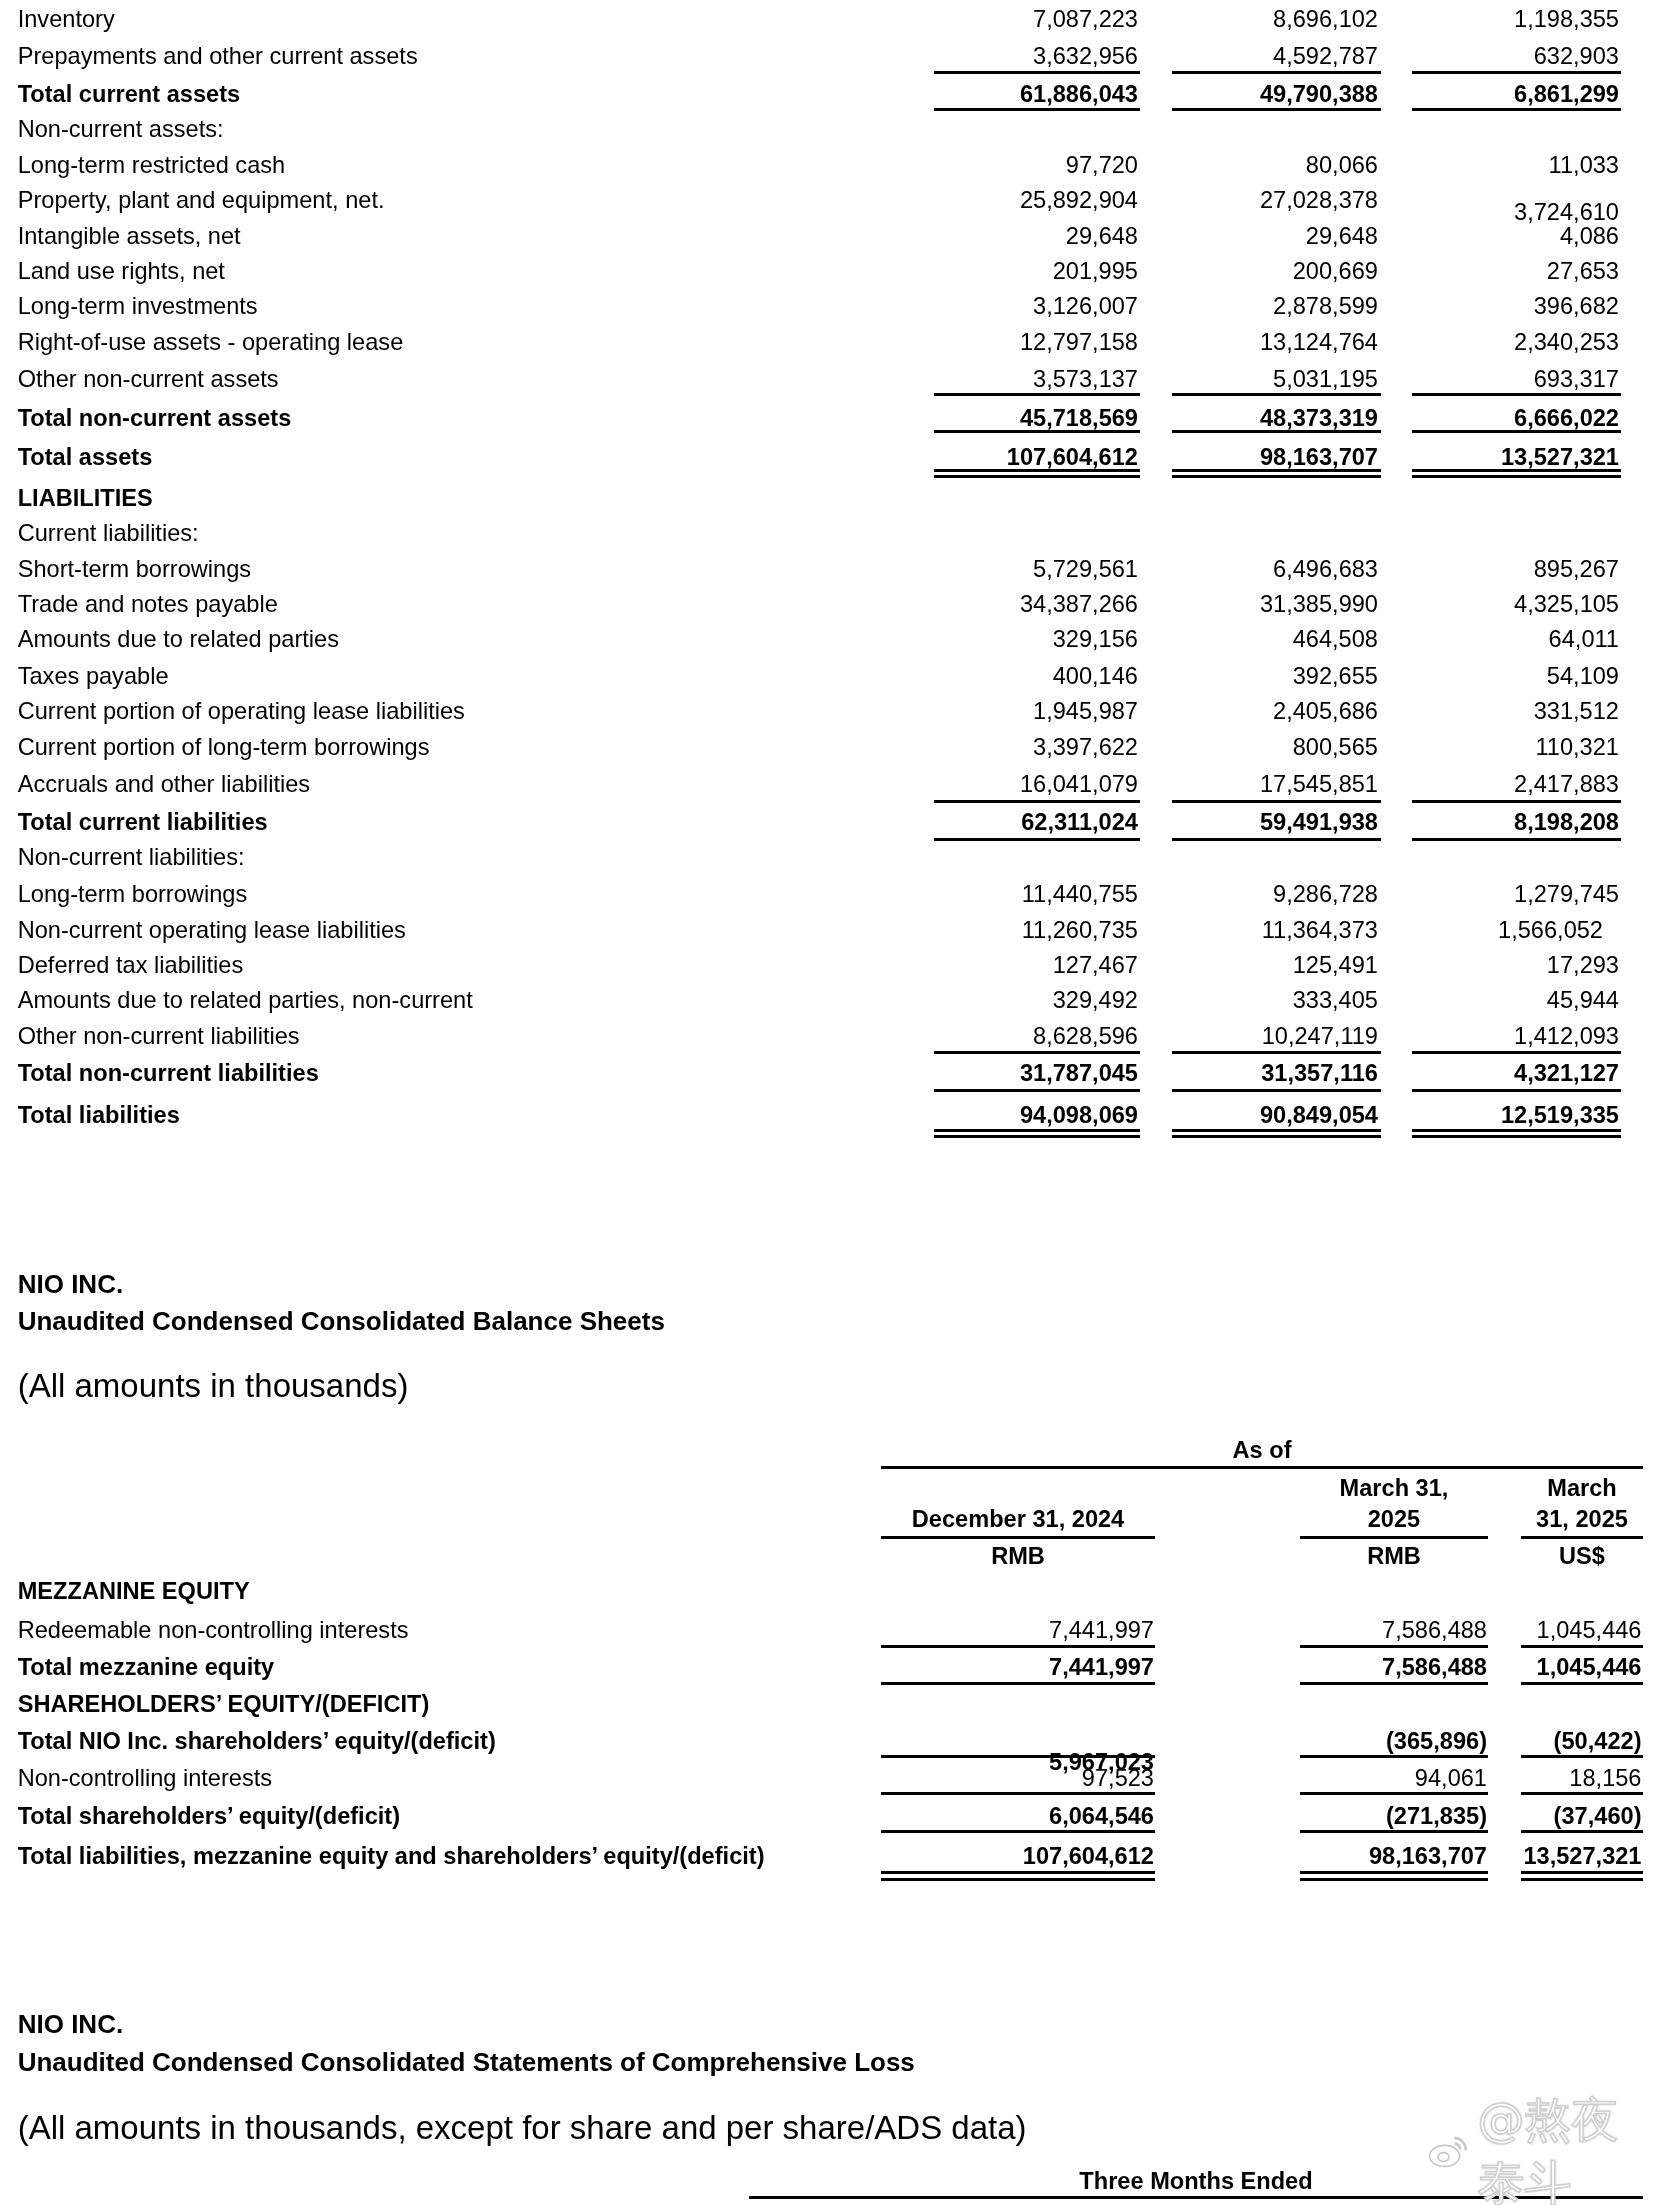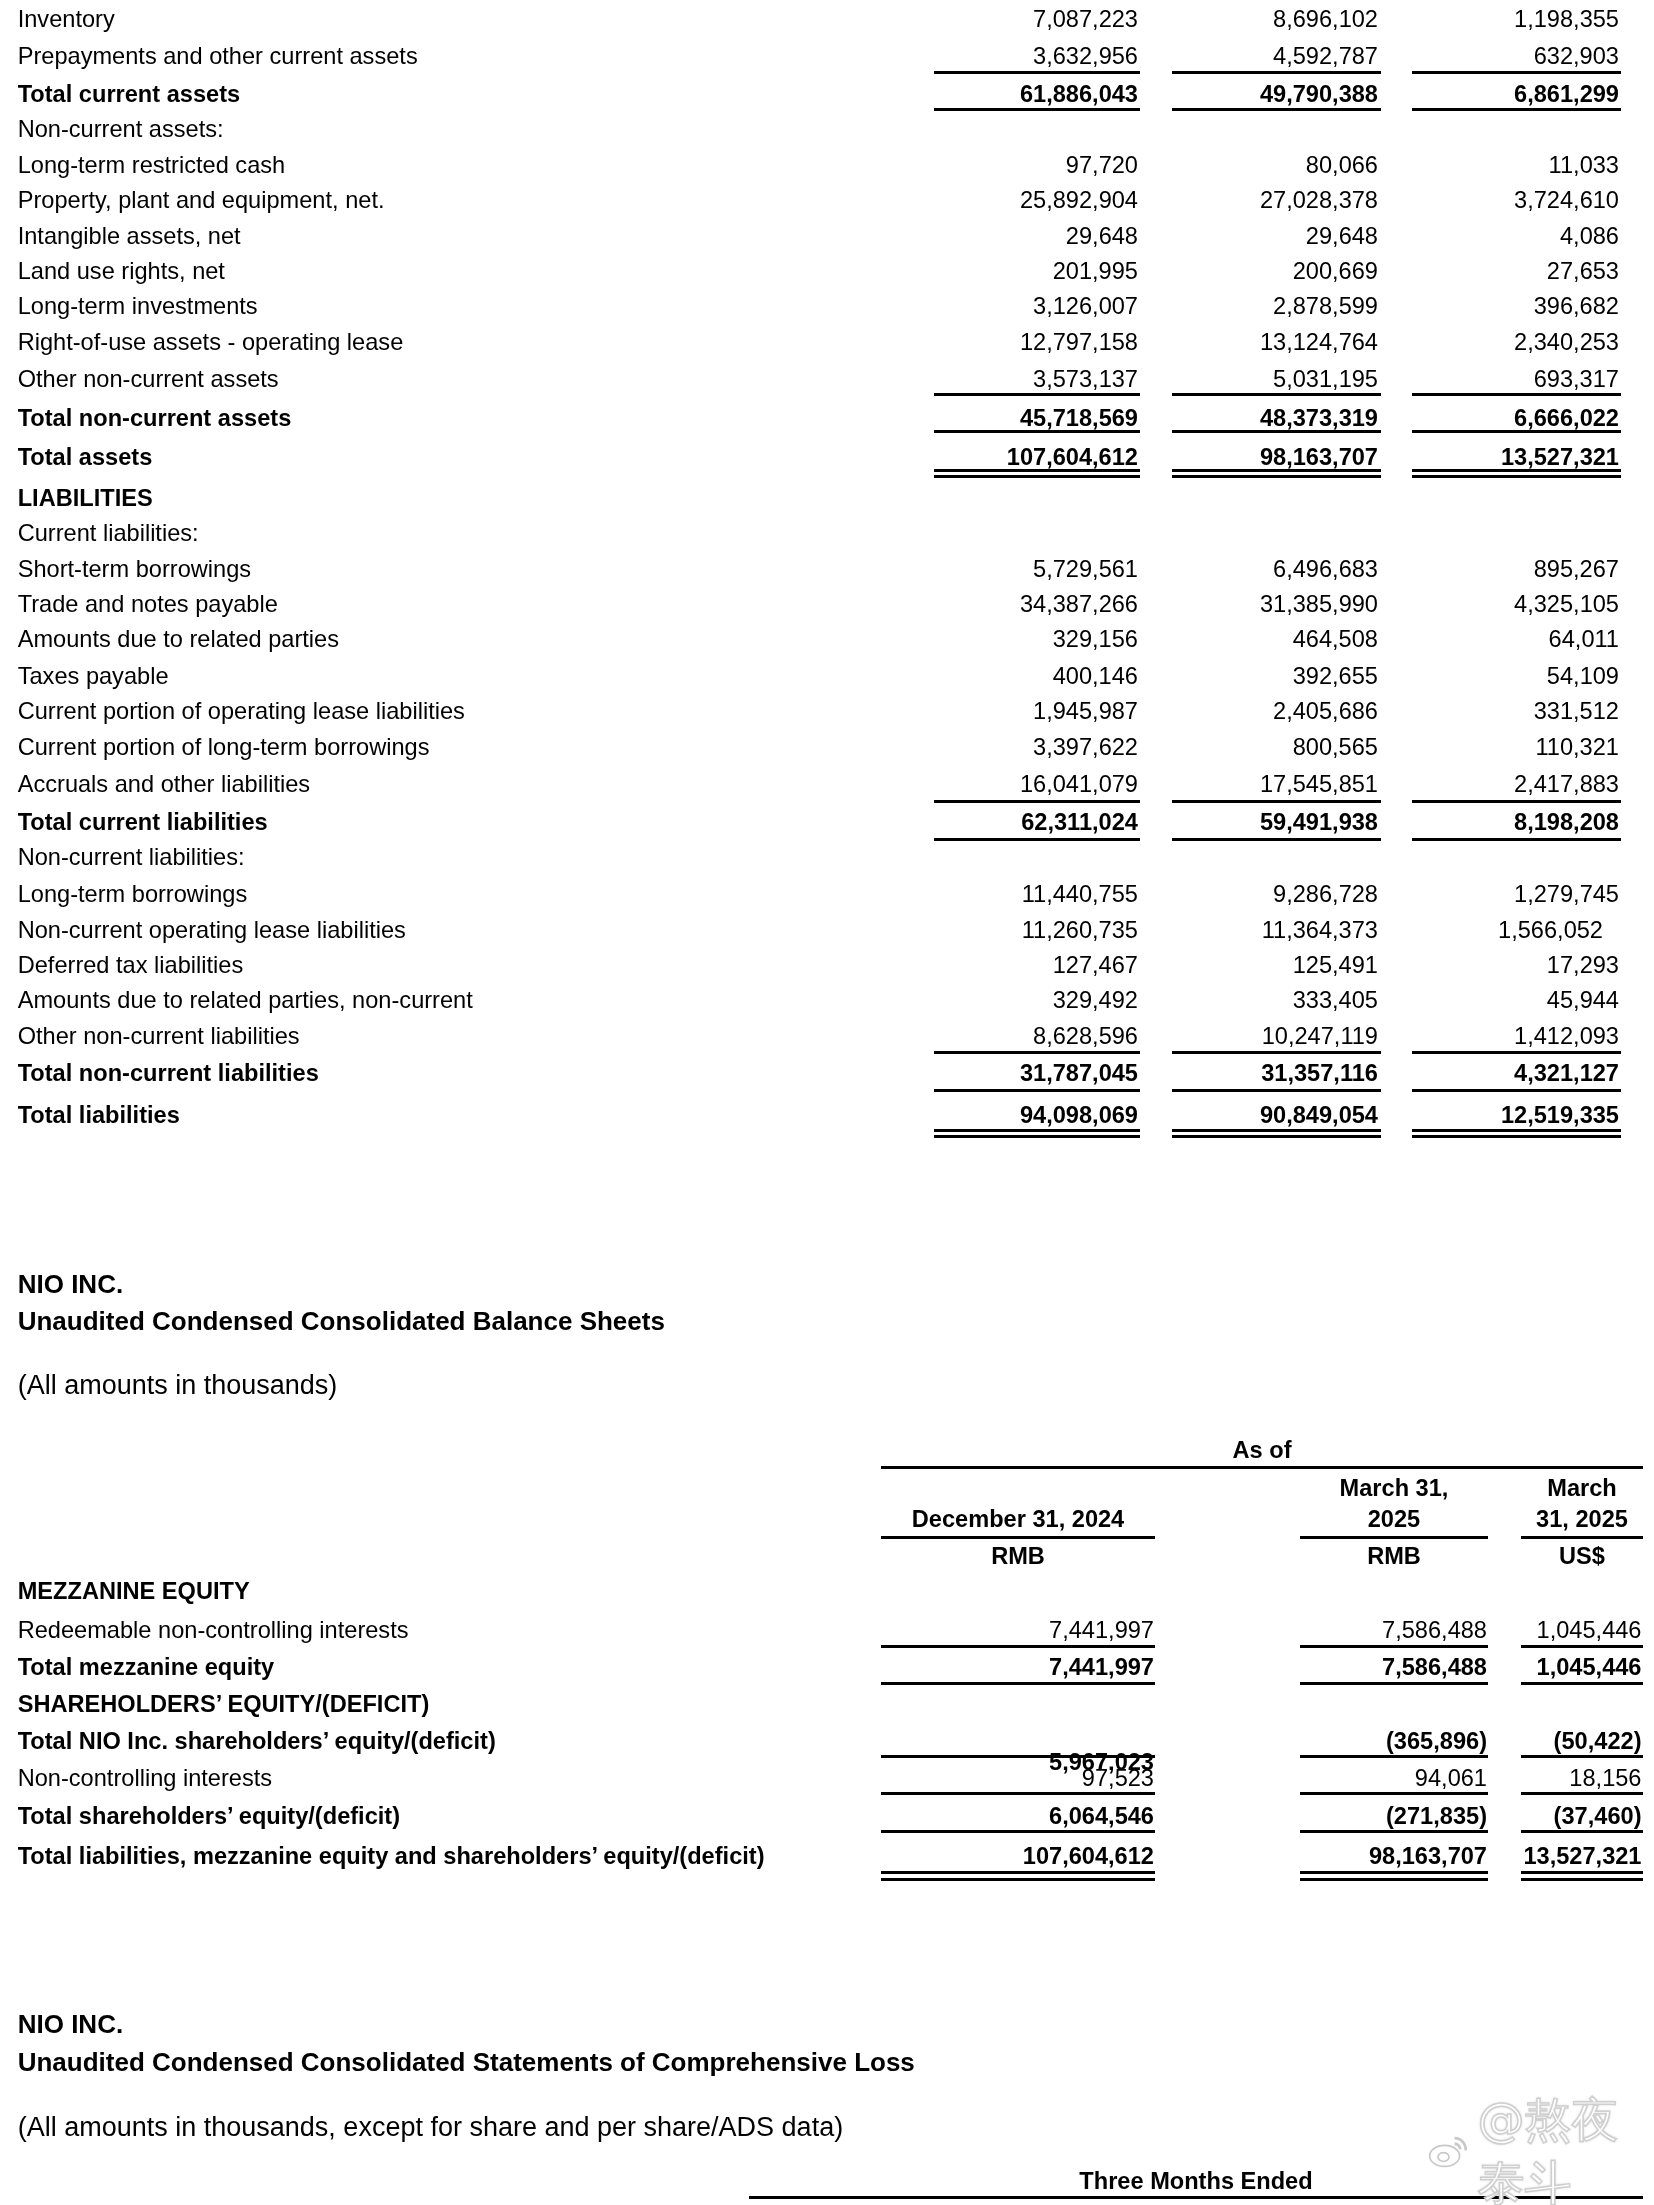--- a/index.html
+++ b/index.html
@@ -3,21 +3,21 @@
 <meta charset="utf-8">
 <style>
   html, body { margin:0; padding:0; background:#ffffff; }
   body { width:1654px; height:2205px; position:relative; overflow:hidden;
          font-family:"Liberation Sans", sans-serif; color:#000; }
   .t { position:absolute; white-space:nowrap; font-size:23.6px; line-height:29.5px; transform:translateY(-50%); }
   .lbl { left:17.7px; }
   .b { font-weight:bold; }
   .num { text-align:right; }
   .hdr { font-size:26px; font-weight:bold; }
-  .sub { font-size:27px; }
+  .sub { font-size:33px; }
   .ctr { text-align:center; font-weight:bold; }
   .rule { position:absolute; height:2.9px; background:#000; }
   .wm { position:absolute; left:1428px; top:2122px; height:59px; display:flex; align-items:center;
         font-size:47px; color:#fff; -webkit-text-stroke:1.5px #cfcfcf;
         text-shadow:0 0 2.9px rgba(0,0,0,0.25); font-family:"DejaVu Sans", sans-serif; }
   .wm svg { margin-right:7.4px; }
 </style>
 </head>
 <body>
 
@@ -38,21 +38,21 @@
     <div class="t num" style="top: 130px; right: 516px;"></div>
     <div class="t num" style="top: 130px; right: 276px;"></div>
     <div class="t num" style="top: 130px; right: 35px;"></div>
     <div class="t lbl" style="top: 166px;">Long-term restricted cash</div>
     <div class="t num" style="top: 166px; right: 516px;">97,720</div>
     <div class="t num" style="top: 166px; right: 276px;">80,066</div>
     <div class="t num" style="top: 166px; right: 35px;">11,033</div>
     <div class="t lbl" style="top: 201px;">Property, plant and equipment, net.</div>
     <div class="t num" style="top: 201px; right: 516px;">25,892,904</div>
     <div class="t num" style="top: 201px; right: 276px;">27,028,378</div>
-    <div class="t num" style="top: 201px; right: 35px;">3,724,610</div>
+    <div class="t num" style="top: 213px; right: 35px;">3,724,610</div>
     <div class="t lbl" style="top: 237px;">Intangible assets, net</div>
     <div class="t num" style="top: 237px; right: 516px;">29,648</div>
     <div class="t num" style="top: 237px; right: 276px;">29,648</div>
     <div class="t num" style="top: 237px; right: 35px;">4,086</div>
     <div class="t lbl" style="top: 272px;">Land use rights, net</div>
     <div class="t num" style="top: 272px; right: 516px;">201,995</div>
     <div class="t num" style="top: 272px; right: 276px;">200,669</div>
     <div class="t num" style="top: 272px; right: 35px;">27,653</div>
     <div class="t lbl" style="top: 307px;">Long-term investments</div>
     <div class="t num" style="top: 307px; right: 516px;">3,126,007</div>

